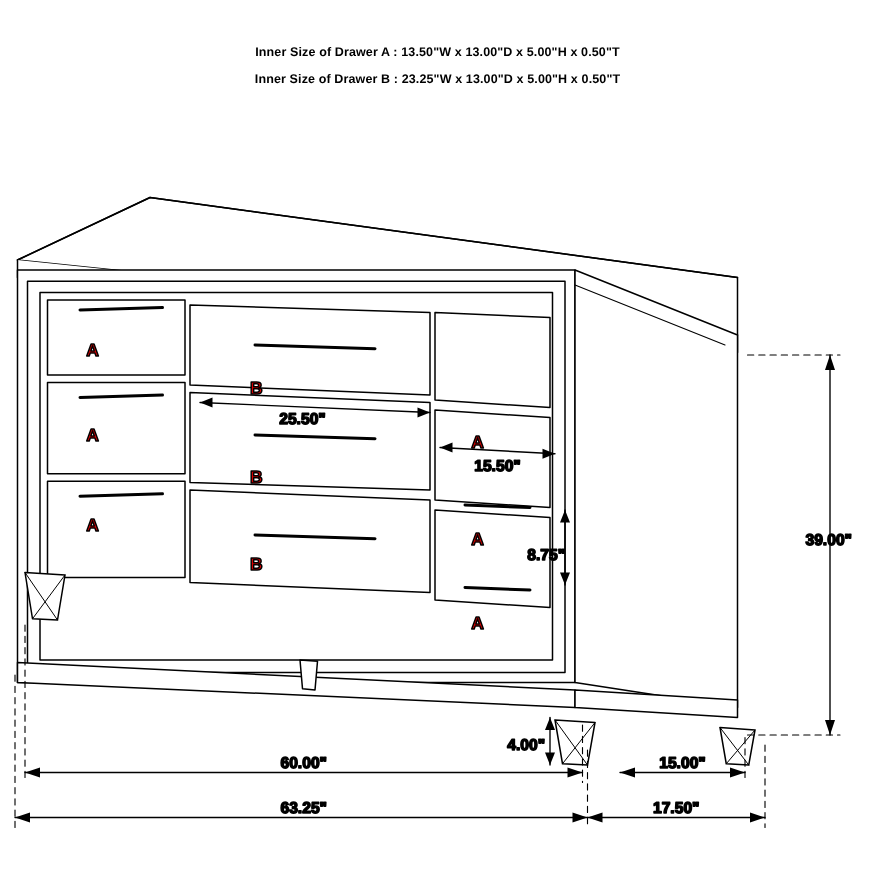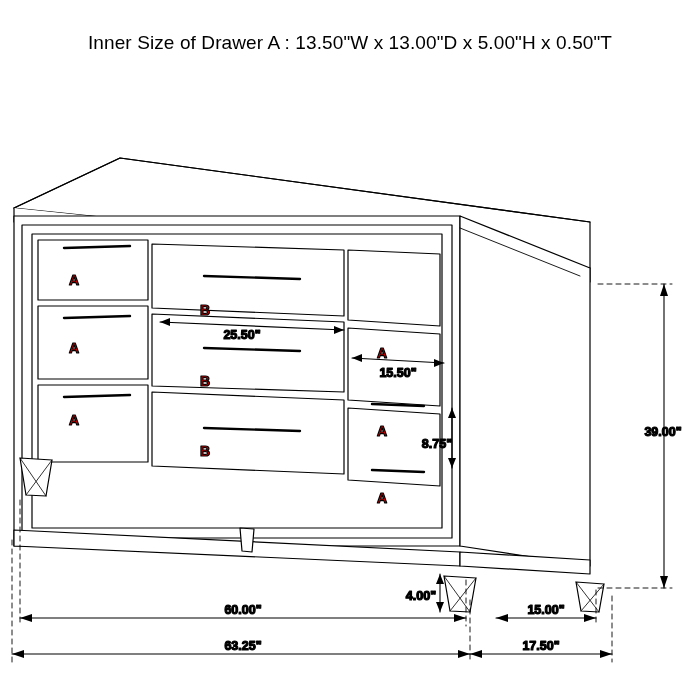--- a/index.html
+++ b/index.html
@@ -20,22 +20,22 @@
     height: 700px;
   }
   .title-block {
     position: absolute;
     top: 32px;
     left: 0;
     width: 700px;
     text-align: center;
   }
   .title-line {
-    font-size: 19px;
-    font-weight: normal;
+    font-size: 10px;
+    font-weight: bold;
     color: #000000;
     line-height: 21px;
     letter-spacing: 0.1px;
   }
   svg.diagram {
     position: absolute;
     top: 0;
     left: 0;
     width: 700px;
     height: 700px;
@@ -53,20 +53,21 @@
     fill: #e00000;
   }
 </style>
 </head>
 <body>
 
 <div id="stage">
 
   <div class="title-block">
     <div class="title-line">Inner Size of Drawer A : 13.50"W x 13.00"D x 5.00"H x 0.50"T</div>
+    <div class="title-line">Inner Size of Drawer B : 23.25"W x 13.00"D x 5.00"H x 0.50"T</div>
   </div>
 
   <svg class="diagram" viewBox="0 0 700 700">
     <g fill="none" stroke="#000000" stroke-width="1.2" stroke-linejoin="round" stroke-linecap="round">
 
       <g>
         <path d="M14,208 L120,158 L590,222 L590,268 Z" fill="#ffffff"></path>
         <path d="M14,208 L120,158 L590,222" fill="none"></path>
         <path d="M14,208 L14,222 L590,282 L590,268" fill="#ffffff"></path>
       </g>

